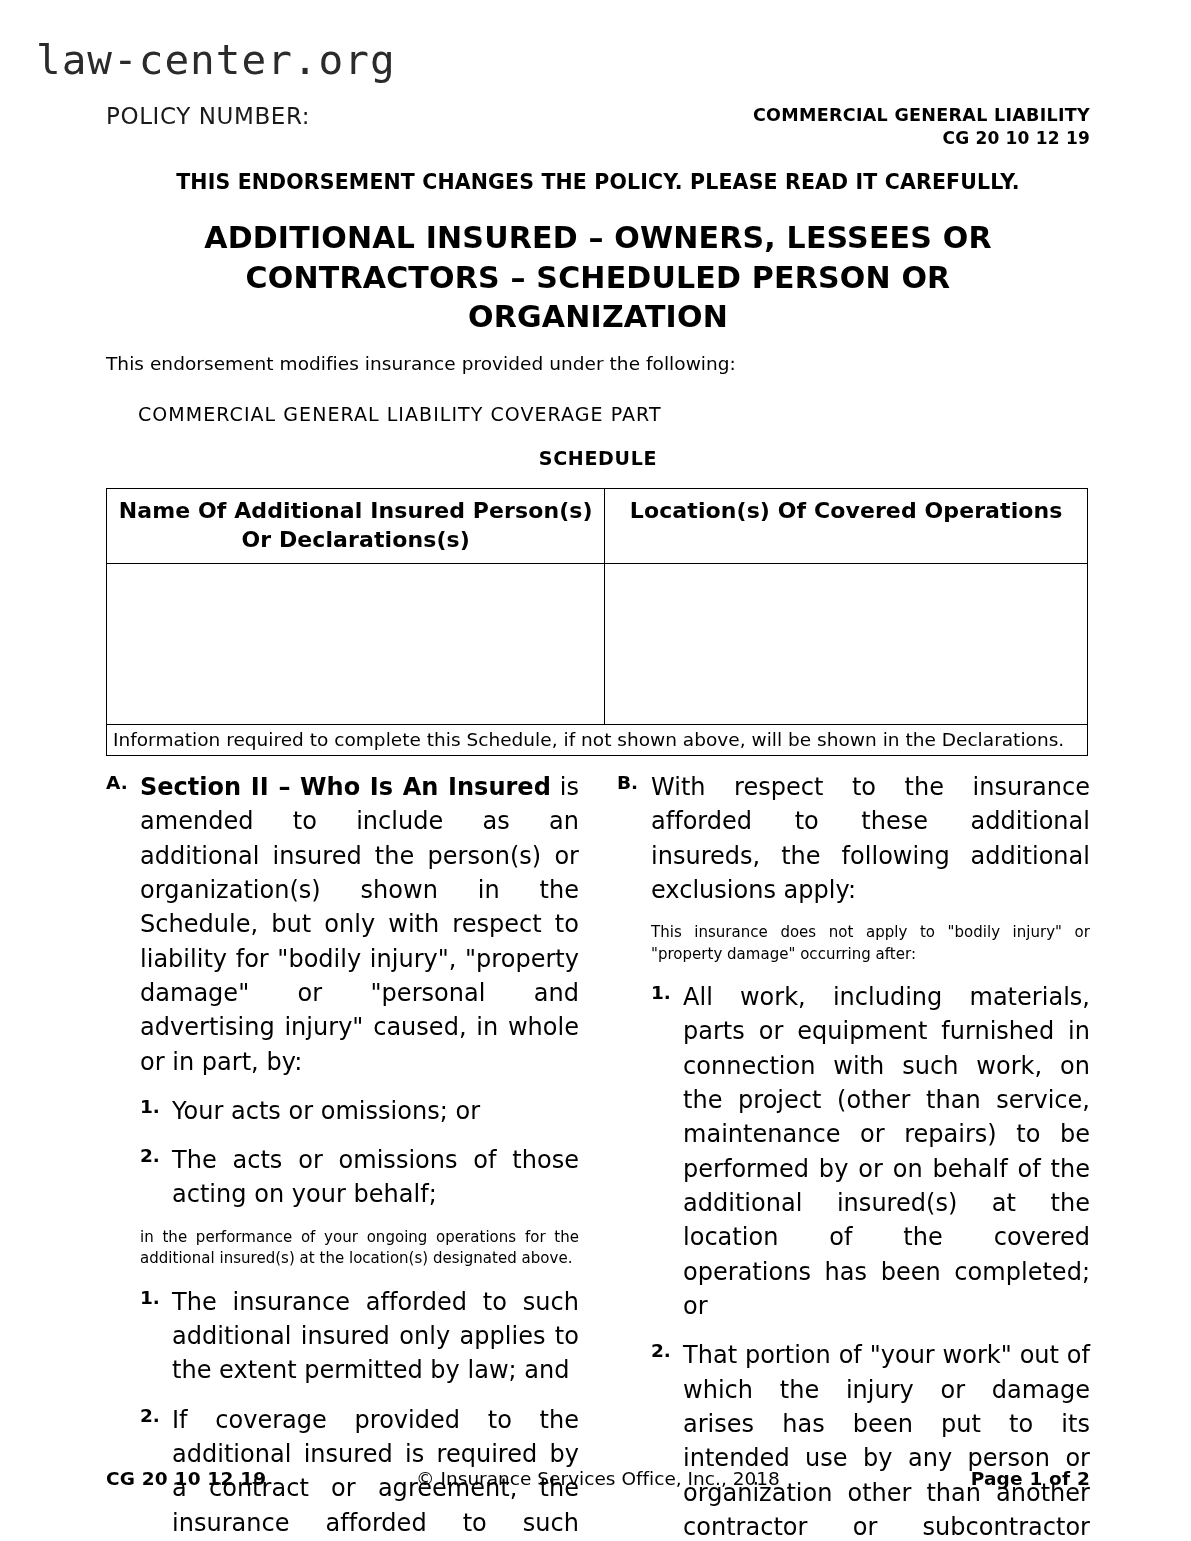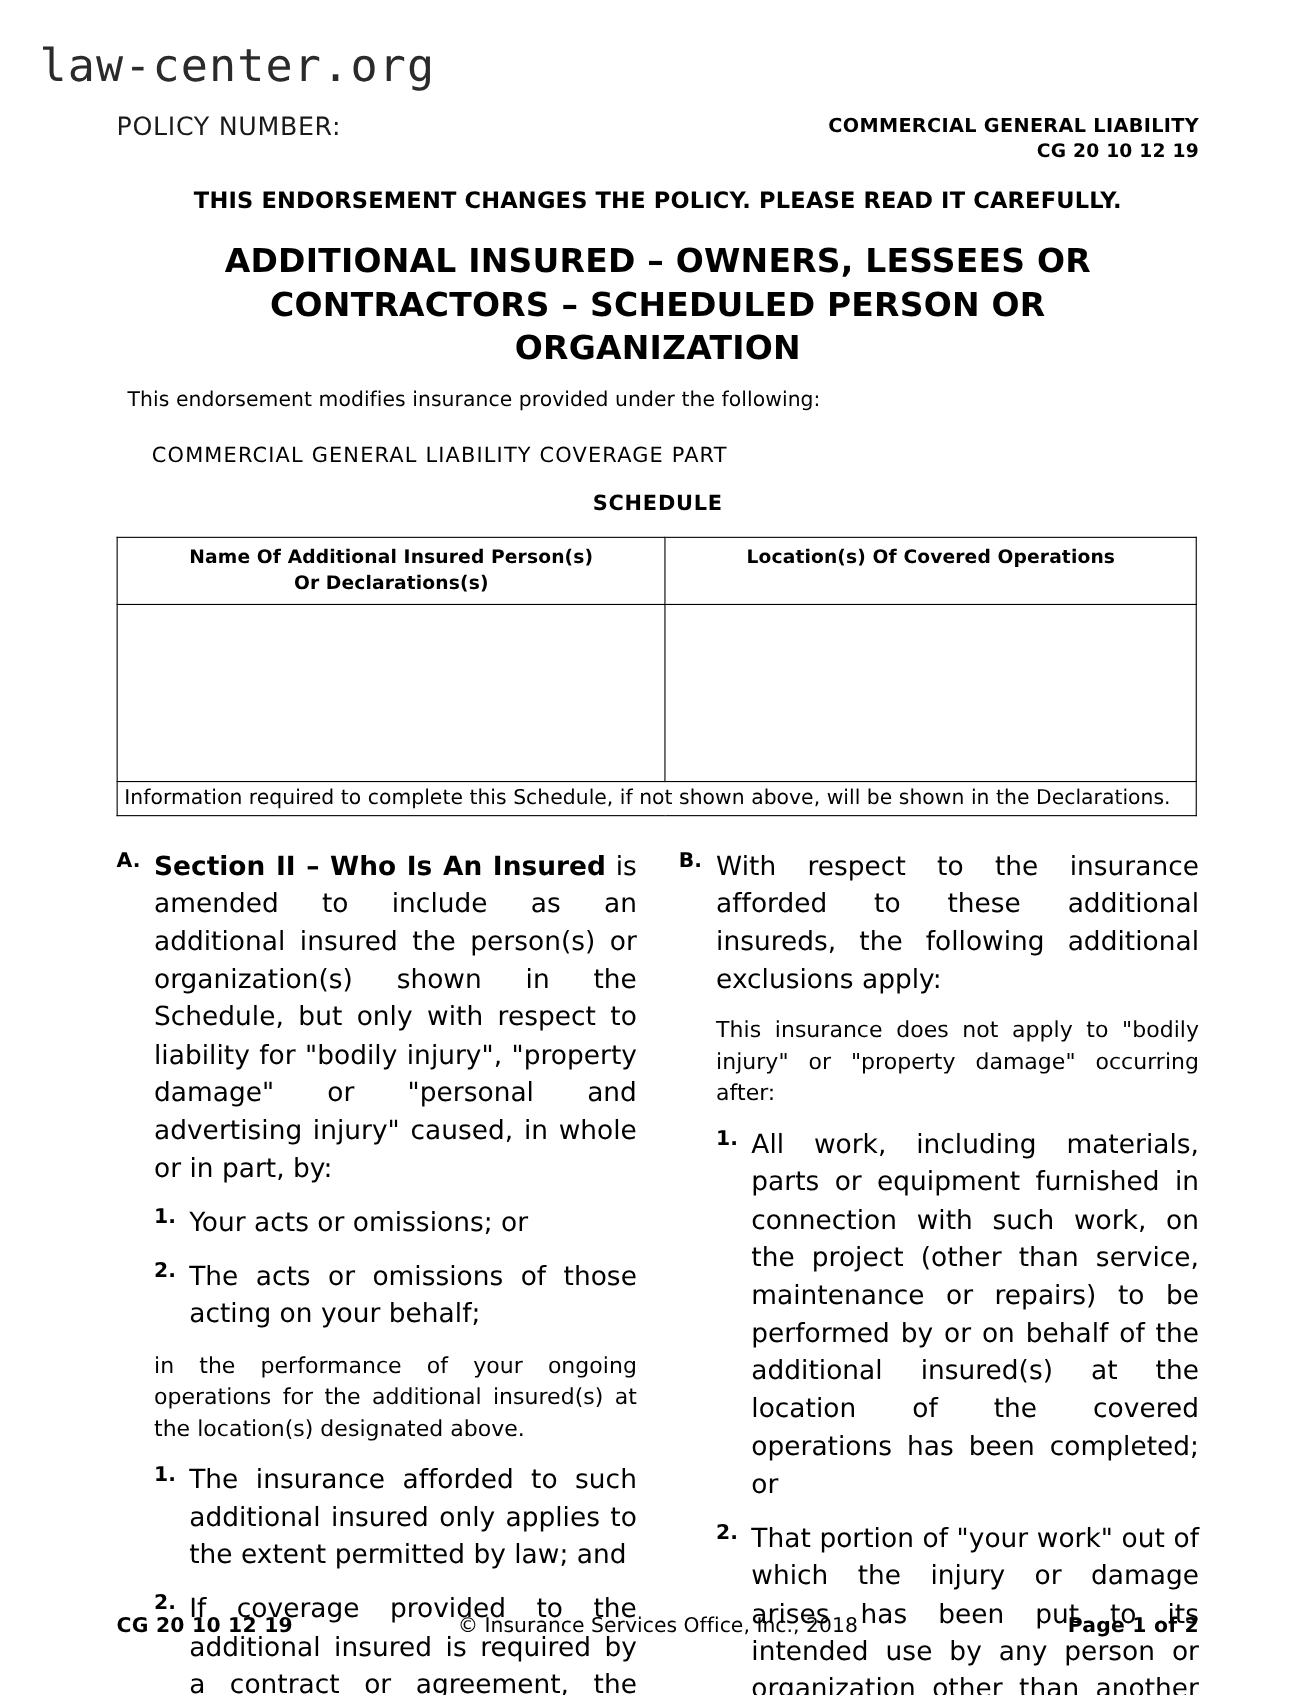--- a/index.html
+++ b/index.html
@@ -93,21 +93,20 @@
     letter-spacing: .2px;
   }
 
   
   .modifies {
     position: absolute;
     left: 0;
     top: 353px;
     font-size: 18.5px;
     letter-spacing: .05px;
-    margin-left: 10px;
   }
   .coverage-part {
     position: absolute;
     left: 32px;
     top: 403px;
     font-size: 19px;
     letter-spacing: 1.05px;
   }
   .schedule-label {
     position: absolute;
@@ -130,21 +129,21 @@
     table-layout: fixed;
   }
   .schedule-table td {
     border: 1.4px solid #000000;
     padding: 0;
     vertical-align: top;
   }
   .sch-head {
     text-align: center;
     font-weight: bold;
-    font-size: 17px;
+    font-size: 22px;
     line-height: 1.33;
     padding: 7px 6px 8px 6px !important;
     letter-spacing: .1px;
   }
   .sch-blank {
     height: 160px;
   }
   .sch-note {
     font-size: 18.5px;
     padding: 4px 0 5px 6px !important;
@@ -184,21 +183,21 @@
     font-size: 24px;
     line-height: 1.43;
     text-align: justify;
     text-justify: inter-word;
     letter-spacing: .02px;
   }
   .txt b { font-weight: bold; }
 
   .plain {
     margin-left: 34px;
-    font-size: 20px;
+    font-size: 15px;
     line-height: 1.43;
     text-align: justify;
     margin-bottom: 15px;
     letter-spacing: .02px;
   }
   .plain.noj { text-align: left; }
 
   
   .footer {
     position: absolute;

